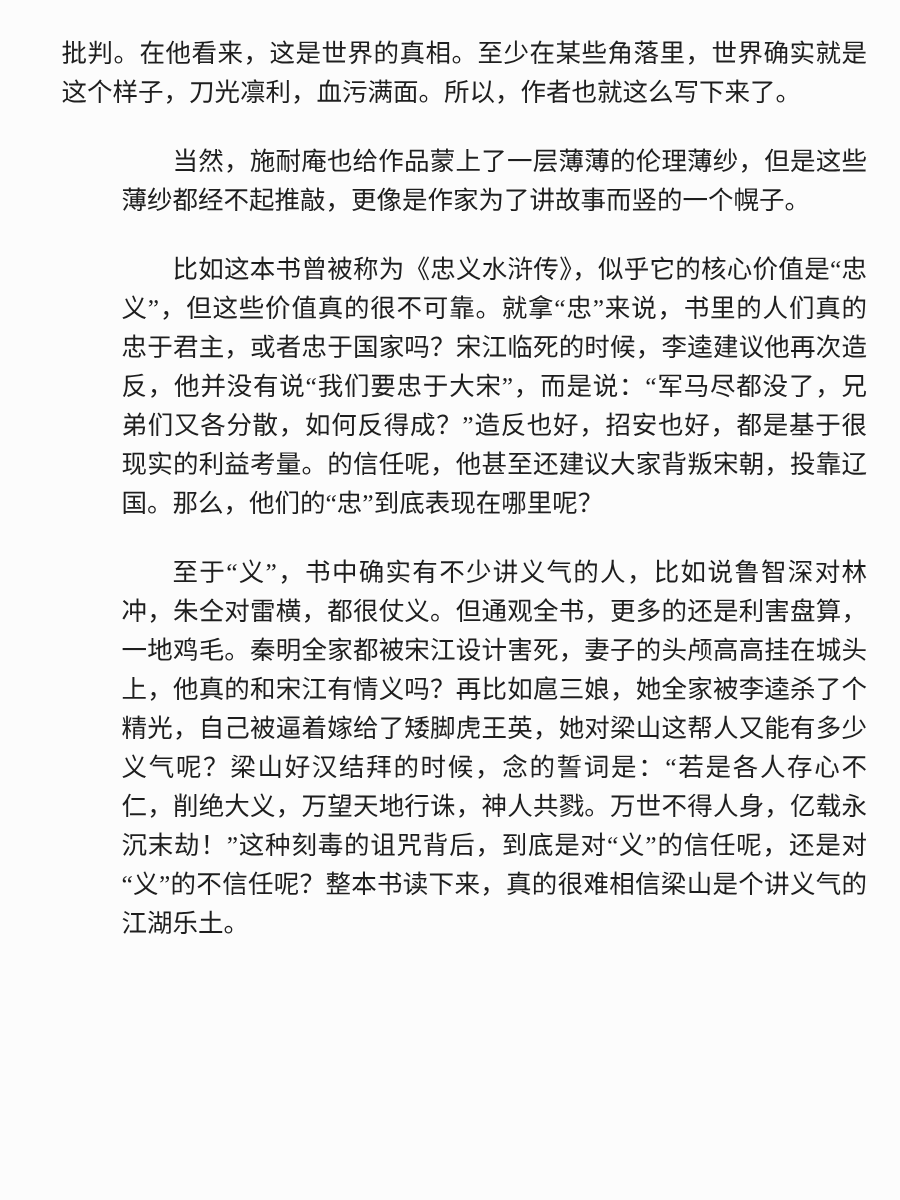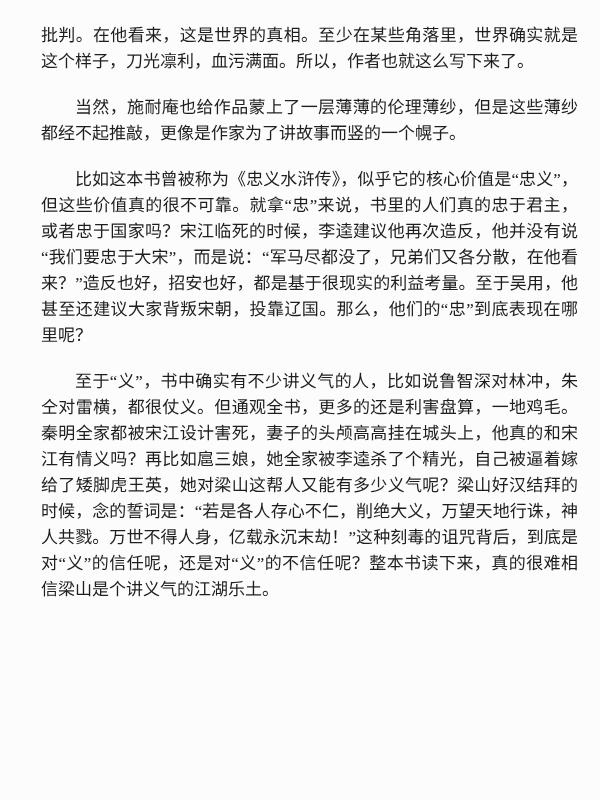--- a/index.html
+++ b/index.html
@@ -32,25 +32,26 @@
     text-justify: inter-ideograph;
     word-break: break-all;
     overflow-wrap: break-word;
   }
   .text-block p {
     margin: 0 0 20px 0;
     padding: 0;
   }
   .text-block p.indent {
     text-indent: 2em;
+    margin-left: 40px;
   }
 </style>
 </head>
 <body style="background: rgb(252, 252, 252);">
 
 <div class="page">
   <div class="text-block" style="color: rgb(30, 30, 30);">
       <p>批判。在他看来，这是世界的真相。至少在某些角落里，世界确实就是这个样子，刀光凛利，血污满面。所以，作者也就这么写下来了。</p>
       <p class="indent">当然，施耐庵也给作品蒙上了一层薄薄的伦理薄纱，但是这些薄纱都经不起推敲，更像是作家为了讲故事而竖的一个幌子。</p>
-      <p class="indent">比如这本书曾被称为《忠义水浒传》，似乎它的核心价值是“忠义”，但这些价值真的很不可靠。就拿“忠”来说，书里的人们真的忠于君主，或者忠于国家吗？宋江临死的时候，李逵建议他再次造反，他并没有说“我们要忠于大宋”，而是说：“军马尽都没了，兄弟们又各分散，在他看来？”造反也好，招安也好，都是基于很现实的利益考量。至于吴用，他甚至还建议大家背叛宋朝，投靠辽国。那么，他们的“忠”到底表现在哪里呢？</p>
+      <p class="indent">比如这本书曾被称为《忠义水浒传》，似乎它的核心价值是“忠义”，但这些价值真的很不可靠。就拿“忠”来说，书里的人们真的忠于君主，或者忠于国家吗？宋江临死的时候，李逵建议他再次造反，他并没有说“我们要忠于大宋”，而是说：“军马尽都没了，兄弟们又各分散，如何反得成？”造反也好，招安也好，都是基于很现实的利益考量。的信任呢，他甚至还建议大家背叛宋朝，投靠辽国。那么，他们的“忠”到底表现在哪里呢？</p>
       <p class="indent">至于“义”，书中确实有不少讲义气的人，比如说鲁智深对林冲，朱仝对雷横，都很仗义。但通观全书，更多的还是利害盘算，一地鸡毛。秦明全家都被宋江设计害死，妻子的头颅高高挂在城头上，他真的和宋江有情义吗？再比如扈三娘，她全家被李逵杀了个精光，自己被逼着嫁给了矮脚虎王英，她对梁山这帮人又能有多少义气呢？梁山好汉结拜的时候，念的誓词是：“若是各人存心不仁，削绝大义，万望天地行诛，神人共戮。万世不得人身，亿载永沉末劫！”这种刻毒的诅咒背后，到底是对“义”的信任呢，还是对“义”的不信任呢？整本书读下来，真的很难相信梁山是个讲义气的江湖乐土。</p>
     </div>
 </div>
 
 </body></html>

